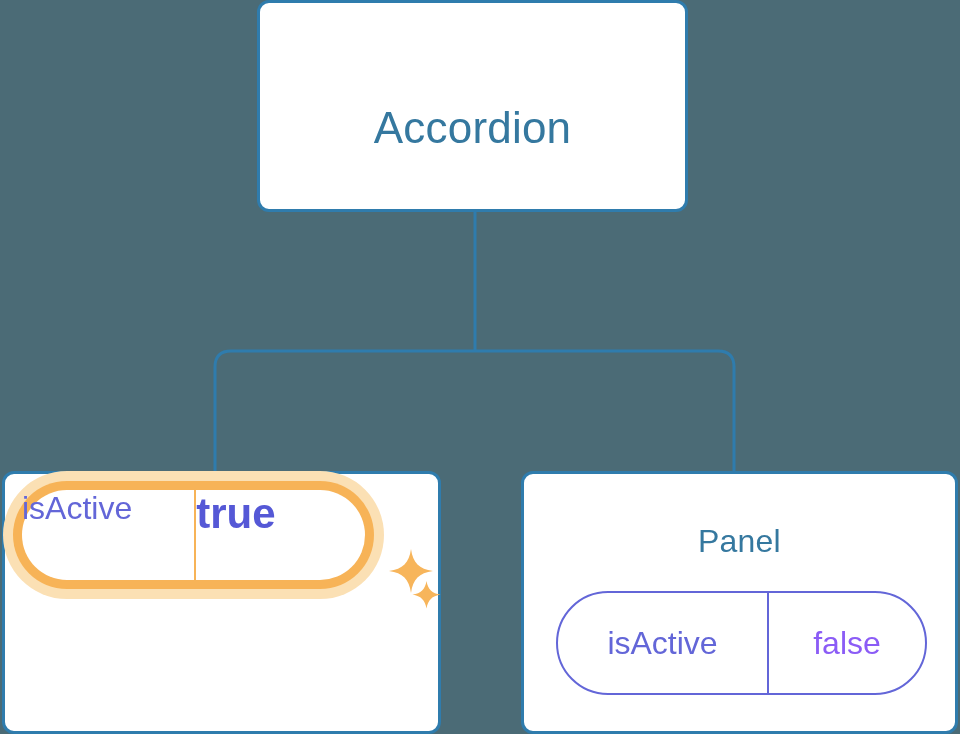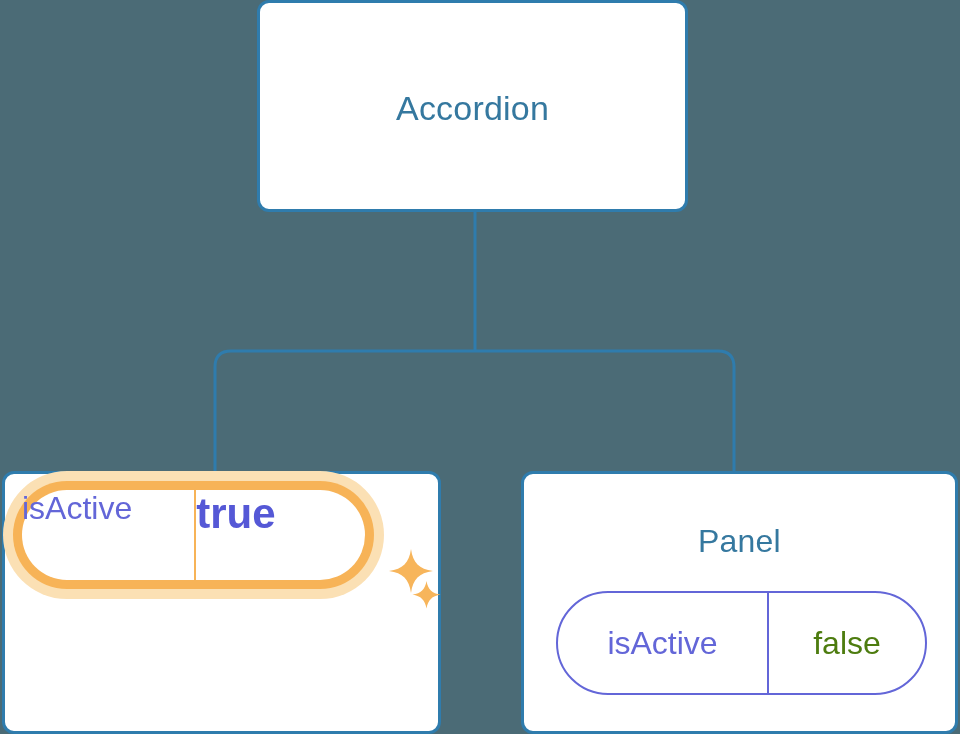--- a/index.html
+++ b/index.html
@@ -68,22 +68,22 @@
     left: 0;
     right: 0;
     text-align: center;
     color: #35789f;
     font-weight: 400;
     letter-spacing: 0.2px;
     white-space: nowrap;
   }
 
   #node-accordion .node-title {
-    top: 86px;
-    font-size: 34px;
+    top: 100px;
+    font-size: 44px;
   }
 
   #node-panel-left .node-title {
     top: 44px;
     font-size: 32px;
   }
 
   #node-panel-right .node-title {
     top: 49px;
     font-size: 32px;
@@ -112,21 +112,21 @@
     border: 2px solid #6366d8;
     border-radius: 999px;
   }
   .pill-plain .pill-key {
     border-right: 2px solid #6366d8;
     color: #6366d8;
     font-size: 32px;
     font-weight: 400;
   }
   .pill-plain .pill-val {
-    color: #4d7c0f;
+    color: #8b5cf6;
     font-size: 32px;
     font-weight: 400;
   }
 
   
   .pill-highlight-wrap {
     position: absolute;
     border-radius: 999px;
     background: #fbe0b4;
     box-sizing: border-box;

